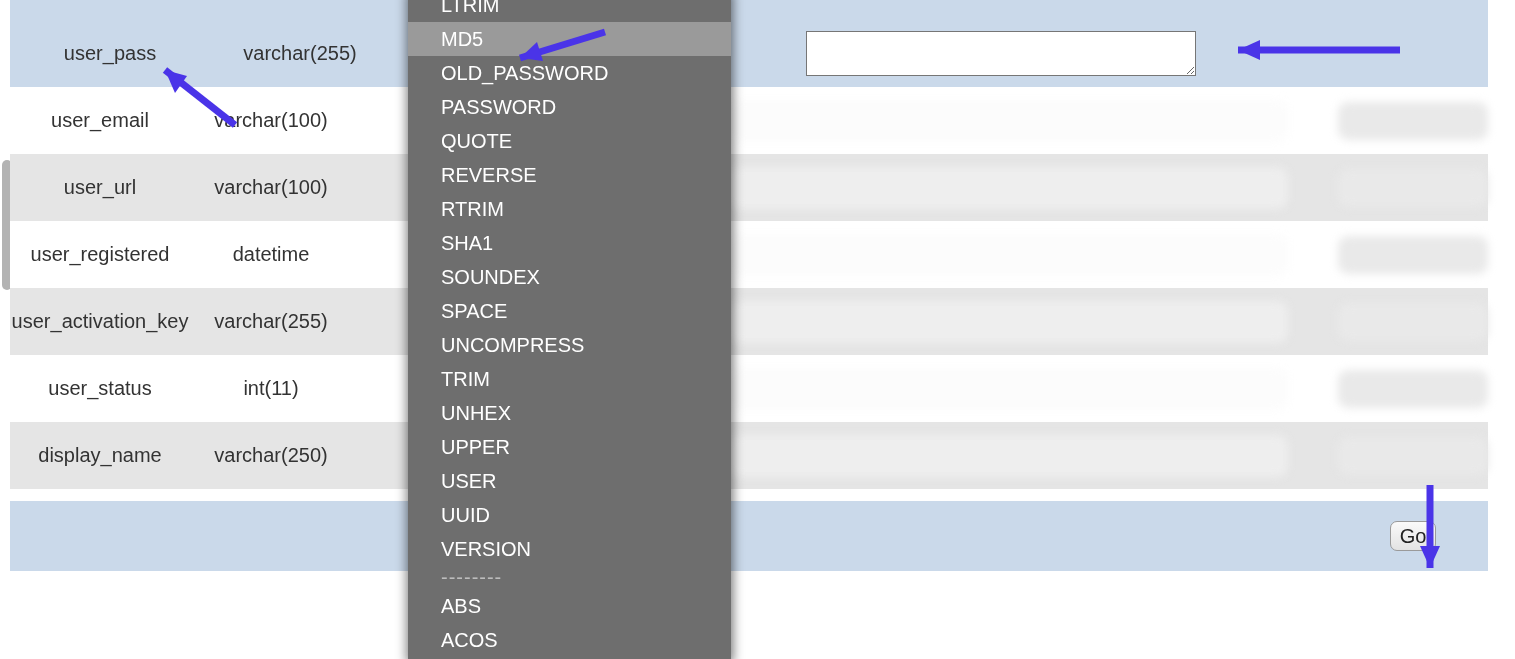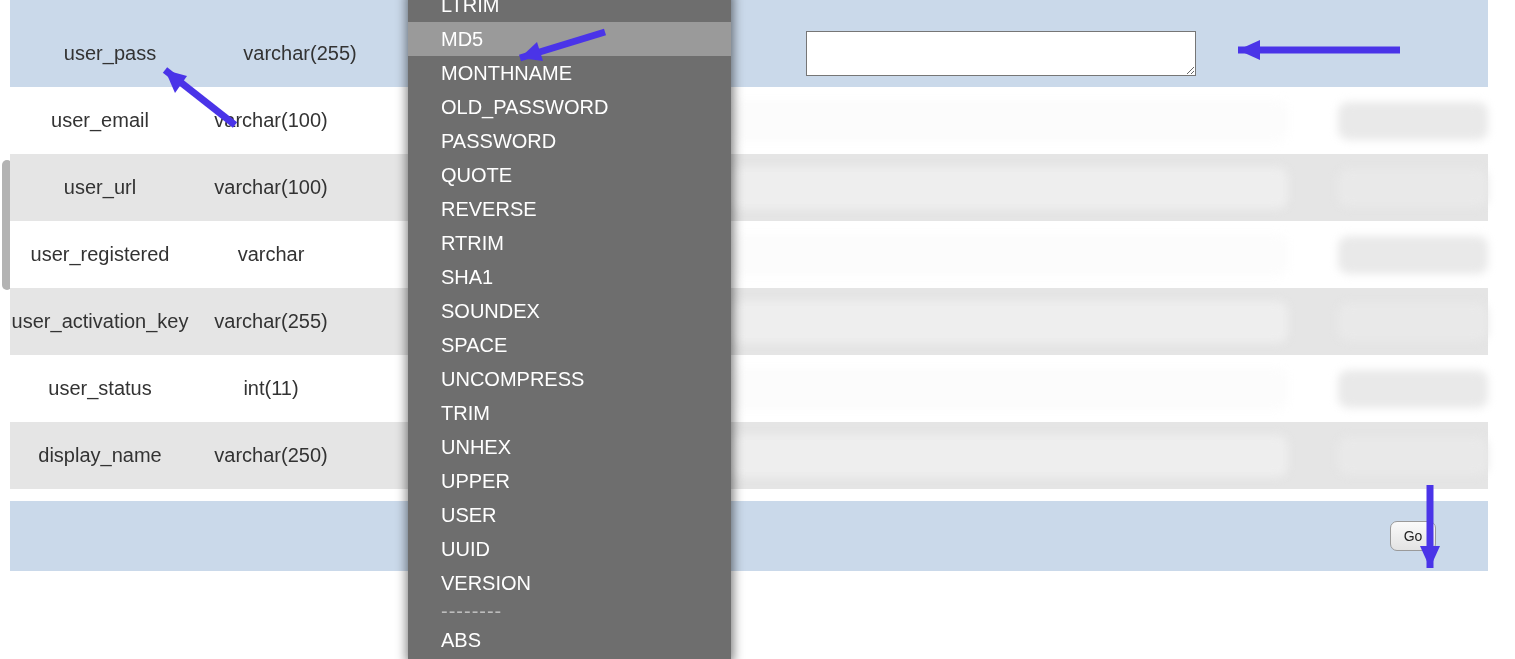--- a/index.html
+++ b/index.html
@@ -49,21 +49,21 @@
     padding: 3px 4px 3px 33px; cursor: pointer; line-height: 1.4;
   }
   .dropdown .dd-item.selected { background: #9a9a9a; }
   .dropdown .dd-sep { color: #bdbdbd; padding-left: 33px; letter-spacing: 1px; }
 
   
   .go-btn {
     display: inline-flex; align-items:center; justify-content:center;
     width: 46px; height: 30px; border-radius: 7px;
     background: linear-gradient(#fafafa,#e3e3e3);
-    border: 1px solid #9a9a9a; font-size: 14px; color:#222; cursor:pointer;
+    border: 1px solid #9a9a9a; font-size: 20px; color:#222; cursor:pointer;
   }
 
   
   .arrow { position:absolute; pointer-events:none; }
   .arrow line { stroke:#4a34e8; stroke-width:7; }
   .arrow polygon { fill:#4a34e8; }
 
   .first-row-strip { height:20px; background:#cad9ea;}
 </style>
 </head>
@@ -97,21 +97,21 @@
           <div class="col-name">user_url</div>
           <div class="col-type">varchar(100)</div>
           <div class="col-fn"></div>
           <div class="col-value">
             <div class="blur-block"></div>
             <div class="blur-side"></div>
           </div>
         </div>
         <div class="row white">
           <div class="col-name">user_registered</div>
-          <div class="col-type">varchar</div>
+          <div class="col-type">datetime</div>
           <div class="col-fn"></div>
           <div class="col-value">
             <div class="blur-block"></div>
             <div class="blur-side"></div>
           </div>
         </div>
         <div class="row grey">
           <div class="col-name">user_activation_key</div>
           <div class="col-type">varchar(255)</div>
           <div class="col-fn"></div>
@@ -141,21 +141,20 @@
       </div>
     <div class="footer-spacer"></div>
     <div class="footer-row">
       <button class="go-btn">Go</button>
     </div>
   </div>
 
   <div class="dropdown" id="dropdown">
       <div class="dd-item">LTRIM</div>
       <div class="dd-item selected">MD5</div>
-      <div class="dd-item">MONTHNAME</div>
       <div class="dd-item">OLD_PASSWORD</div>
       <div class="dd-item">PASSWORD</div>
       <div class="dd-item">QUOTE</div>
       <div class="dd-item">REVERSE</div>
       <div class="dd-item">RTRIM</div>
       <div class="dd-item">SHA1</div>
       <div class="dd-item">SOUNDEX</div>
       <div class="dd-item">SPACE</div>
       <div class="dd-item">UNCOMPRESS</div>
       <div class="dd-item">TRIM</div>

